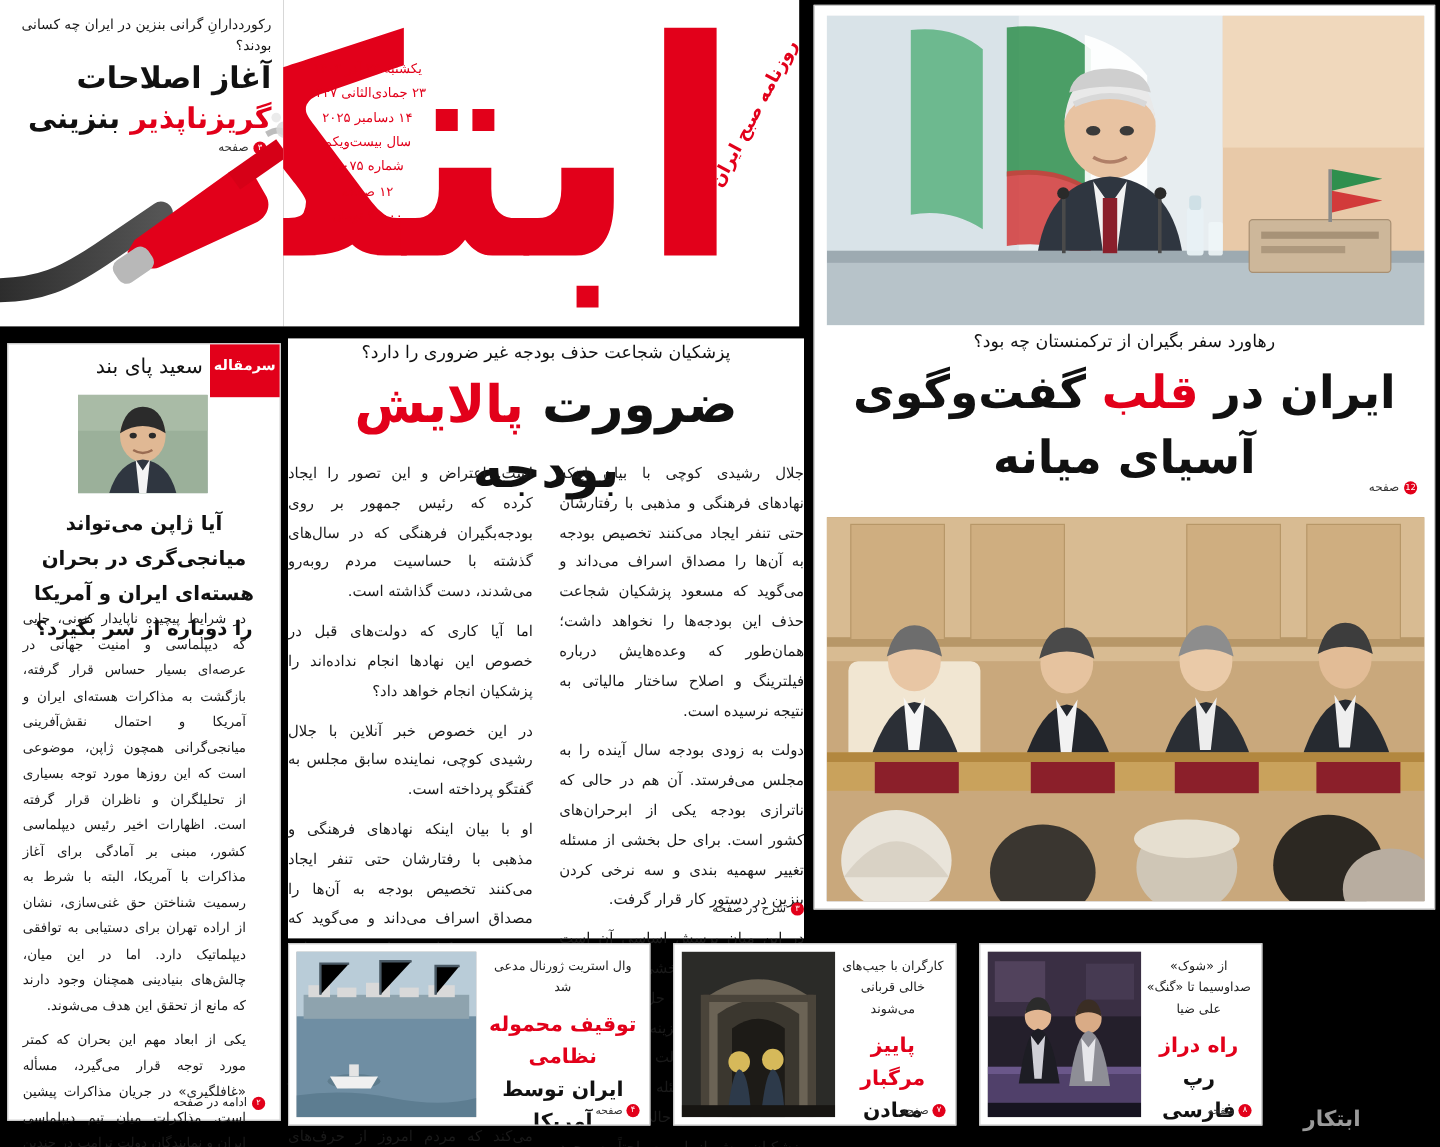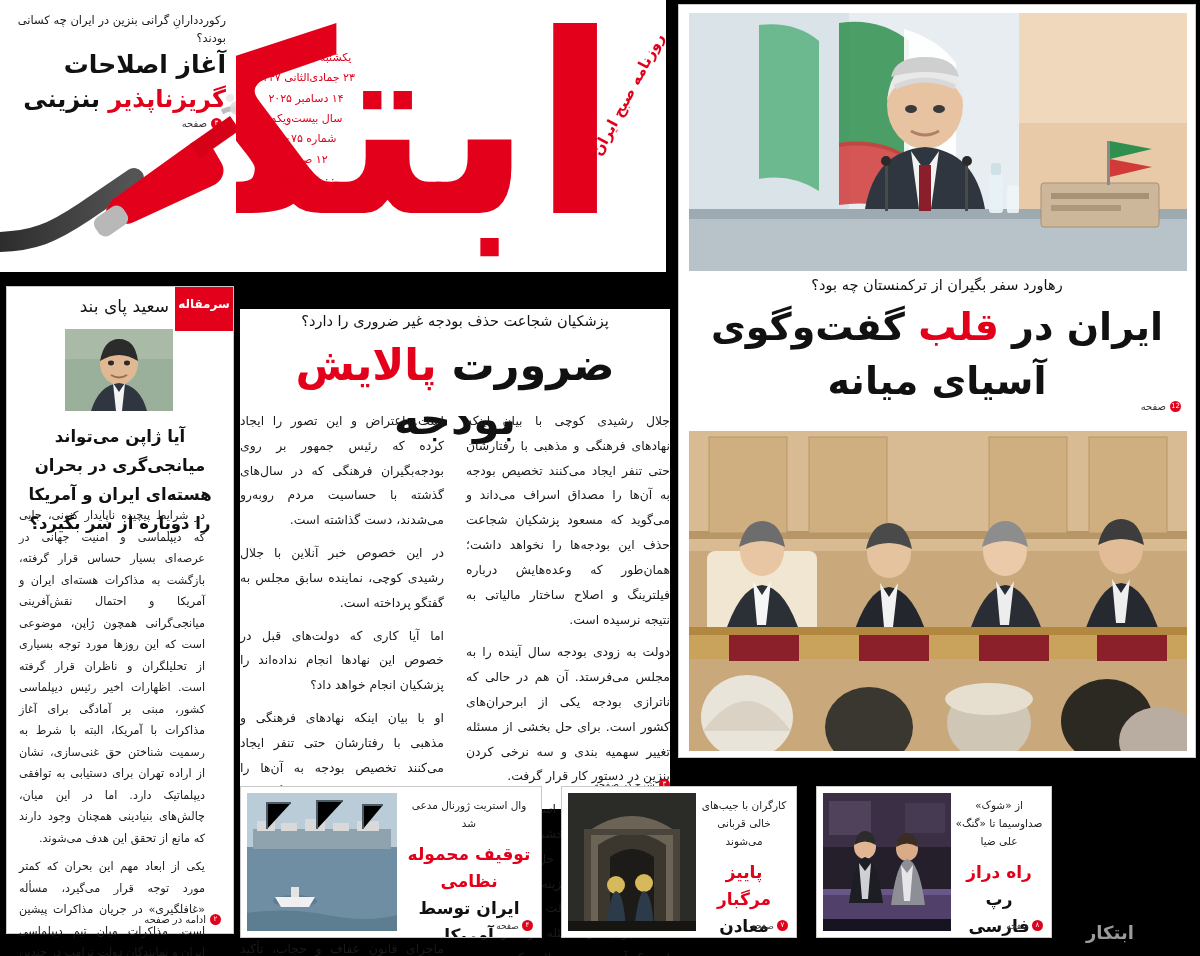--- a/index.html
+++ b/index.html
@@ -240,21 +240,20 @@
     gap: 4px;
     direction: rtl;
   }
 
   
   .main-article {
     position: absolute;
     left: 240px; top: 282px;
     width: 430px; height: 500px;
     background: #fff;
-    margin-top: 27px;
   }
   .ma-overline {
     position: absolute;
     right: 0; left: 0; top: 4px;
     text-align: center;
     direction: rtl;
     font-size: 14.5px;
     color: #111;
   }
   .ma-title {
@@ -556,22 +555,22 @@
     <div class="ma-overline">پزشکیان شجاعت حذف بودجه غیر ضروری را دارد؟</div>
     <div class="ma-title">
       <span>ضرورت</span>
       <span class="accent">پالایش</span>
       <span>بودجه</span>
     </div>
     <div class="ma-body">
       <p>جلال رشیدی کوچی با بیان اینکه نهادهای فرهنگی و مذهبی با رفتارشان حتی تنفر ایجاد می‌کنند تخصیص بودجه به آن‌ها را مصداق اسراف می‌داند و می‌گوید که مسعود پزشکیان شجاعت حذف این بودجه‌ها را نخواهد داشت؛ همان‌طور که وعده‌هایش درباره فیلترینگ و اصلاح ساختار مالیاتی به نتیجه نرسیده است.</p>
       <p>دولت به زودی بودجه سال آینده را به مجلس می‌فرستد. آن هم در حالی که ناترازی بودجه یکی از ابرحران‌های کشور است. برای حل بخشی از مسئله تغییر سهمیه بندی و سه نرخی کردن بنزین در دستور کار قرار گرفت.</p>
       <p>در این میان پرسش اساسی آن است که اگر قرار است بخشی از مشکل با بالا رفتن هزینه بنزین حل شود که خود می‌تواند به افزایش هزینه‌های عرصه‌های دیگر منجر شود، دولت برای خود چه نقشی برای حل مسئله در نظر گرفته است؟ آن هم در حالی که مسعود پزشکیان پیش از این صراحتاً به وجود نهادها و مراکزی که بودجه می‌گیرند اما برونداد خاصی ندارند اعتراض کرده است. اعتراض و این تصور را ایجاد کرده که رئیس جمهور بر روی بودجه‌بگیران فرهنگی که در سال‌های گذشته با حساسیت مردم روبه‌رو می‌شدند، دست گذاشته است.</p>
+      <p>اما آیا کاری که دولت‌های قبل در خصوص این نهادها انجام نداده‌اند را پزشکیان انجام خواهد داد؟</p>
       <p>در این خصوص خبر آنلاین با جلال رشیدی کوچی، نماینده سابق مجلس به گفتگو پرداخته است.</p>
-      <p>اما آیا کاری که دولت‌های قبل در خصوص این نهادها انجام نداده‌اند را پزشکیان انجام خواهد داد؟</p>
       <p>او با بیان اینکه نهادهای فرهنگی و مذهبی با رفتارشان حتی تنفر ایجاد می‌کنند تخصیص بودجه به آن‌ها را مصداق اسراف می‌داند و می‌گوید که مسعود پزشکیان شجاعت حذف این بودجه‌ها را نخواهد داشت؛ همان‌طور که وعده‌هایش درباره فیلترینگ و اصلاح ساختار مالیاتی به نتیجه نرسیده است.</p>
       <p>او با اشاره به ایستادگی رئیس‌جمهور در ماجرای قانون عفاف و حجاب، تأکید می‌کند که مردم امروز از حرف‌های تکراری و گلایه‌های بی‌عمل خسته‌اند و انتظار شفافیت، صراحت و اقدام واقعی دارند.</p>
     </div>
     <div class="ma-more">
       <span class="pagedot">۳</span>
       <span>شرح در صفحه</span>
     </div>
   </div>
 
   <div class="strip">

